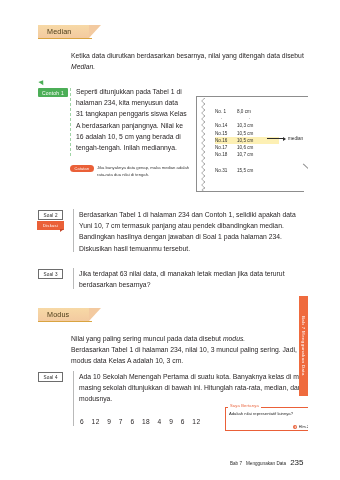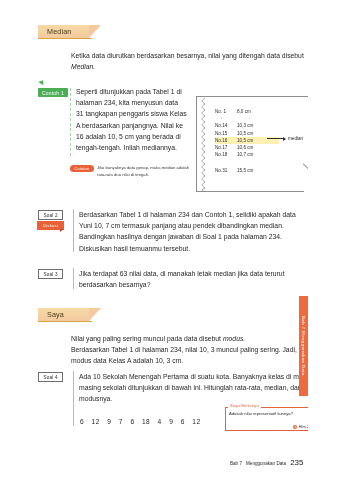--- a/index.html
+++ b/index.html
@@ -348,21 +348,21 @@
   </div>
 
   <div class="soal-box" style="left:38px;top:269px;">Soal 3</div>
   <div class="vrule" style="left:73px;top:268px;height:21px;"></div>
   <div class="bodytext" style="left:79px;top:268px;width:240px;">
     <div>Jika terdapat 63 nilai data, di manakah letak median jika data terurut</div>
     <div>berdasarkan besarnya?</div>
   </div>
 
   <div class="banner" style="left:38px;top:308px;width:42px;">
-    <span>Saya</span>
+    <span>Modus</span>
     <span class="fold"></span>
     <span class="underline" style="width:54px;"></span>
   </div>
 
   <div class="bodytext" style="left:71px;top:333px;width:250px;">
     <div>
       <span>Nilai yang paling sering muncul pada data disebut </span><i>modus.</i>
     </div>
     <div>Berdasarkan Tabel 1 di halaman 234, nilai 10, 3 muncul paling sering. Jadi,</div>
     <div>modus data Kelas A adalah 10, 3 cm.</div>

